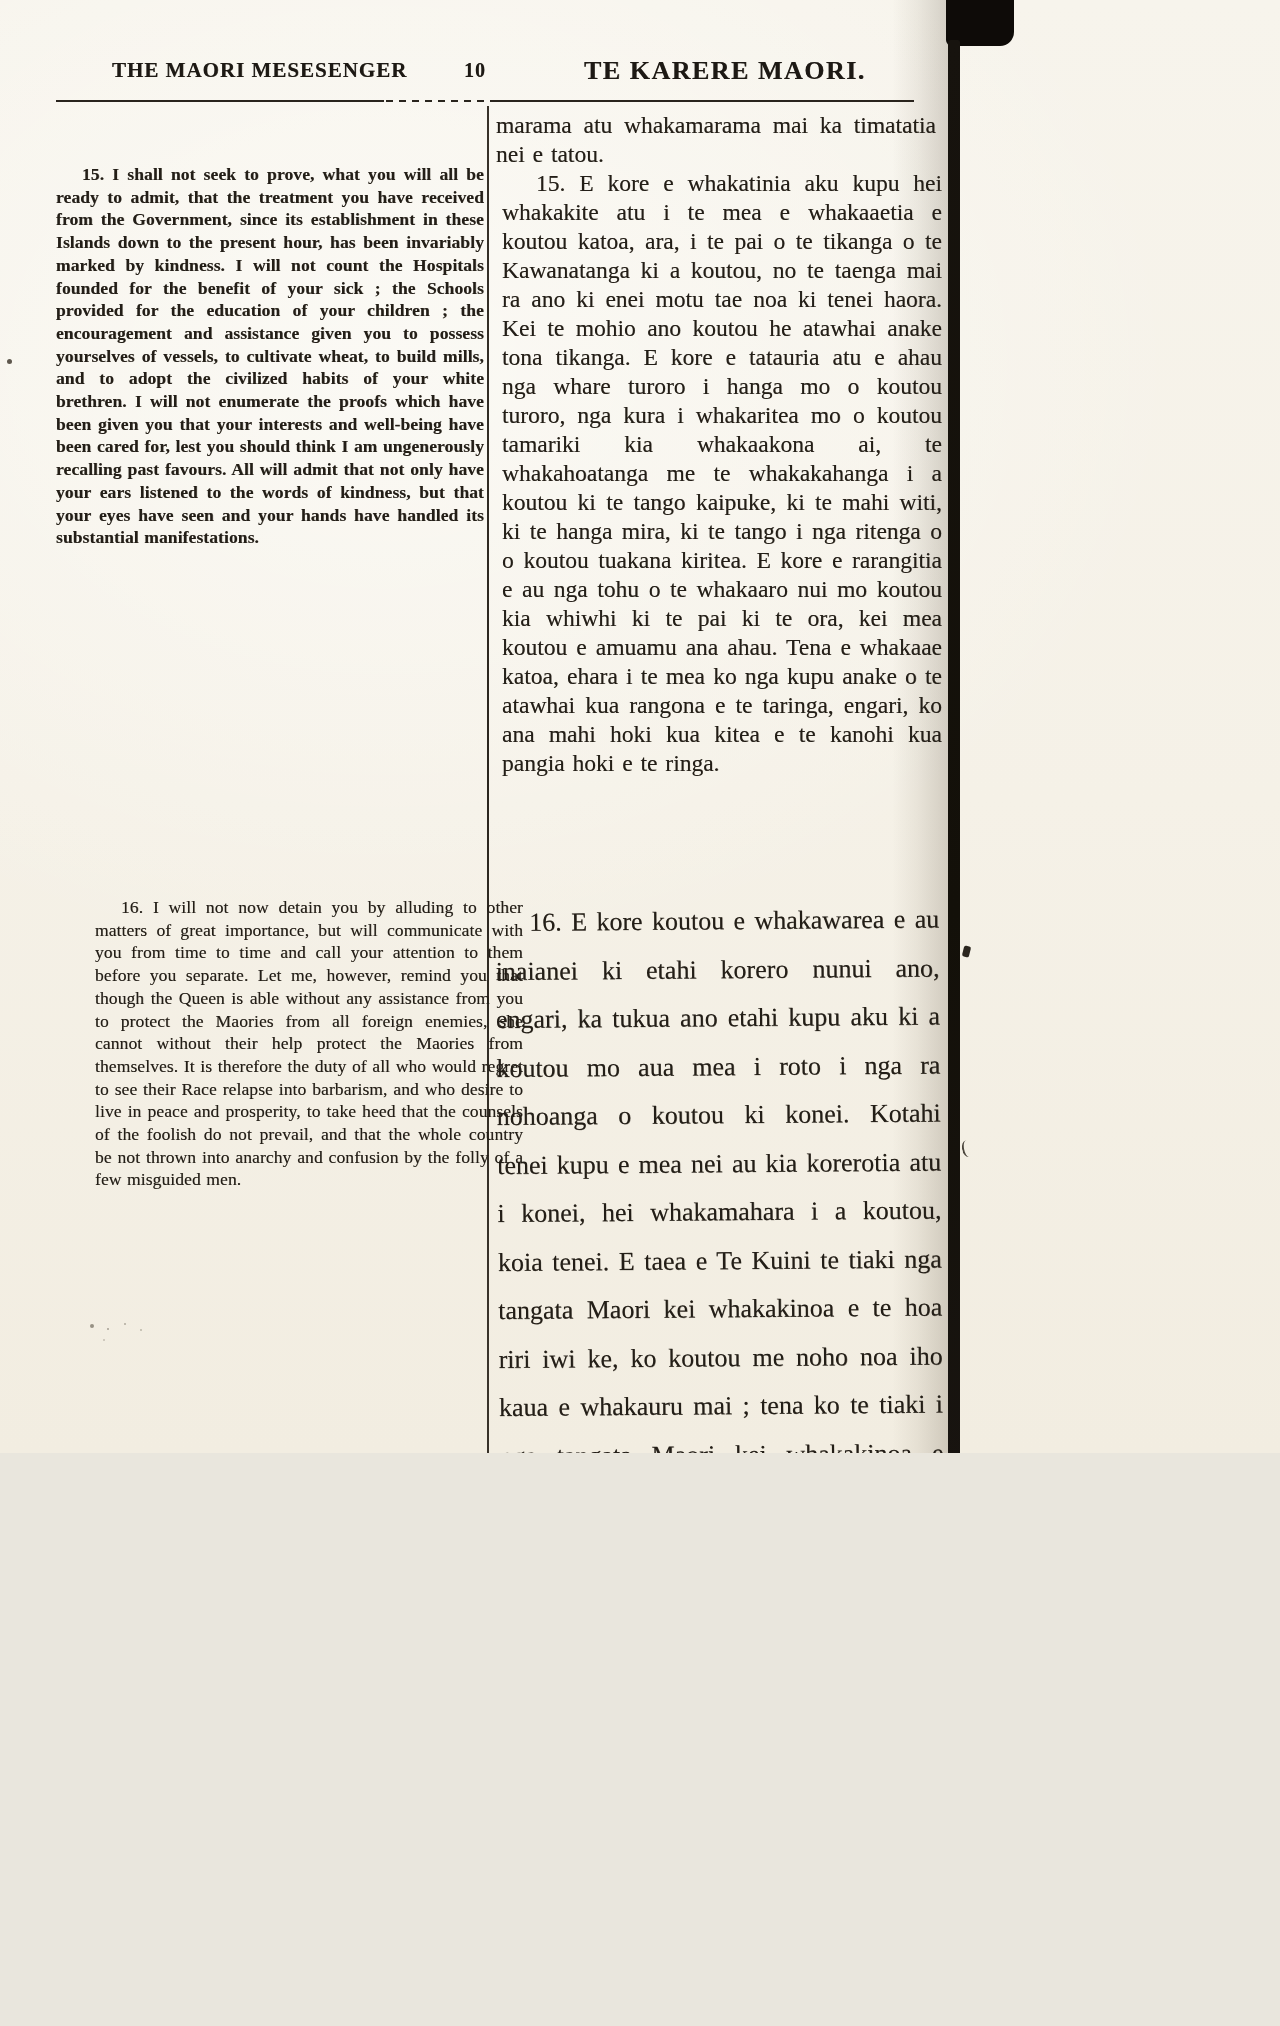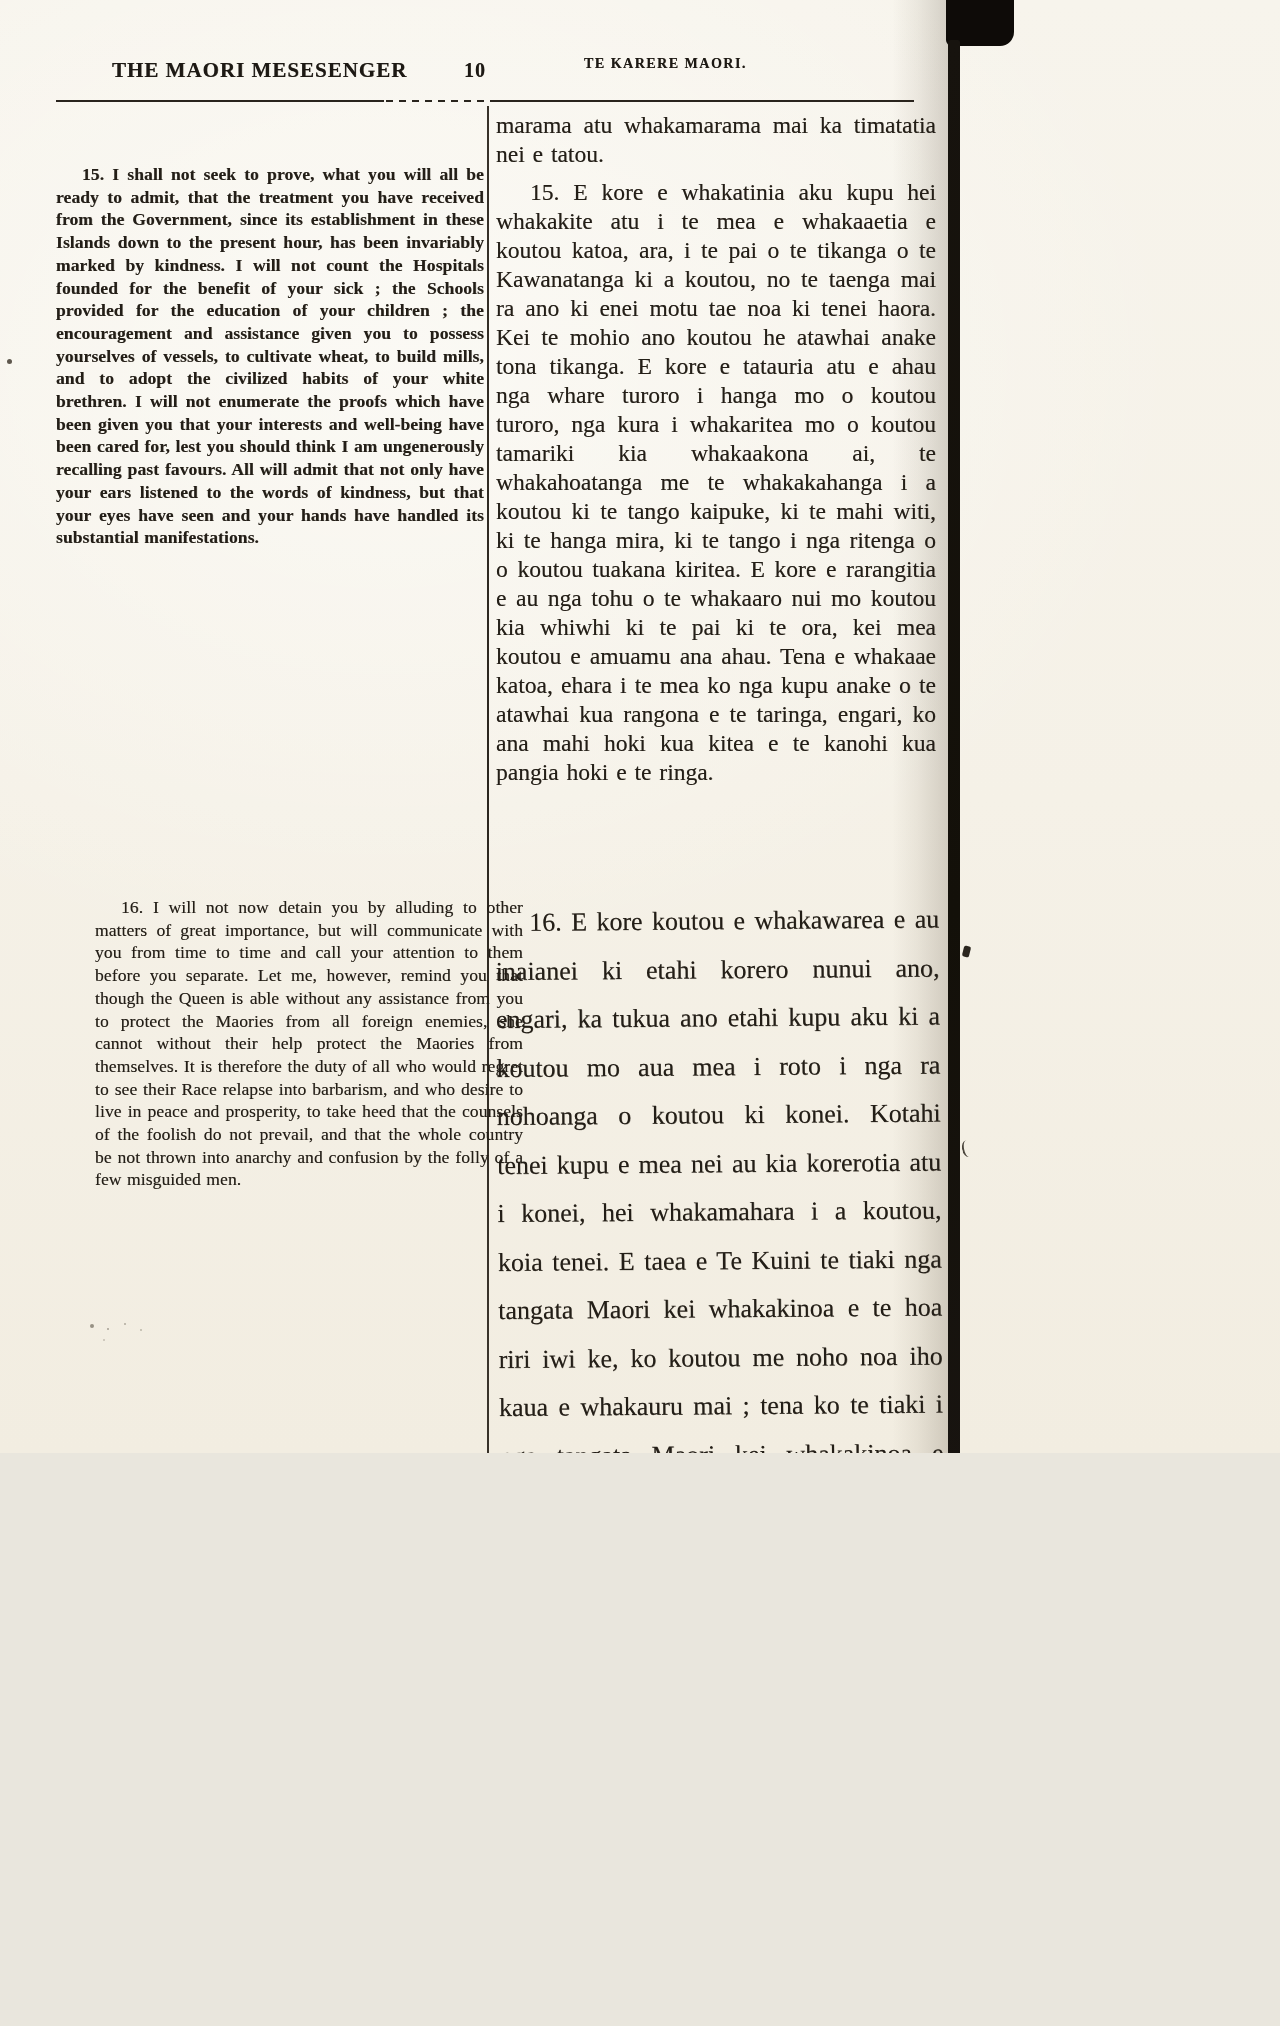--- a/index.html
+++ b/index.html
@@ -17,21 +17,21 @@
       linear-gradient(180deg, #f7f4ec 0%, #f5f1e7 55%, #f2ede1 100%);
   }
 
   
   .hdr {
     position: absolute; font-weight: bold; white-space: nowrap; color: #1d1914;
     text-shadow: 0.3px 0.3px 0.4px rgba(30,24,14,0.6);
   }
   #hdr-left  { left: 112px; top: 58px; font-size: 21px; letter-spacing: 1px; }
   #hdr-num   { left: 464px; top: 59px; font-size: 20px; letter-spacing: 1px; }
-  #hdr-right { left: 584px; top: 56px; font-size: 14px; letter-spacing: 1.5px; }
+  #hdr-right { left: 584px; top: 56px; font-size: 26px; letter-spacing: 1.5px; }
 
   
   #rule { position: absolute; left: 56px; top: 100px; width: 858px; height: 3px; }
   #rule .seg1 { position: absolute; left: 0;    top: 0; width: 328px; height: 2px; background: #29241d; }
   #rule .dash { position: absolute; left: 330px; top: 0; width: 102px; height: 2px;
                 background: repeating-linear-gradient(90deg, #29241d 0 7px, rgba(0,0,0,0) 7px 13px); }
   #rule .seg2 { position: absolute; left: 434px; top: 0; width: 424px; height: 2px; background: #29241d; }
 
   #divider {
     position: absolute; left: 487px; top: 106px; width: 2px; height: 1920px;
@@ -49,21 +49,21 @@
     text-indent: 26px; letter-spacing: 0.1px; word-spacing: 1px;
   }
   #p15en { top: 163px; font-weight: bold; }
   #p16en { top: 896px; margin-left: 39px; }
 
   #cont, #p15mi {
     left: 496px; width: 440px;
     font-size: 23.5px; line-height: 29px; word-spacing: 2px;
   }
   #cont  { top: 111px; }
-  #p15mi { top: 178px; text-indent: 34px; }
+  #p15mi { top: 169px; text-indent: 34px; margin-left: 6px; }
   #p16mi {
     left: 495px; top: 899px; width: 444px;
     font-size: 26px; line-height: 48.5px;
     text-indent: 34px; word-spacing: 2.5px;
     transform: rotate(-0.45deg); transform-origin: 0 0;
   }
 
   
   .artifact { position: absolute; }
   #edge-shadow {

